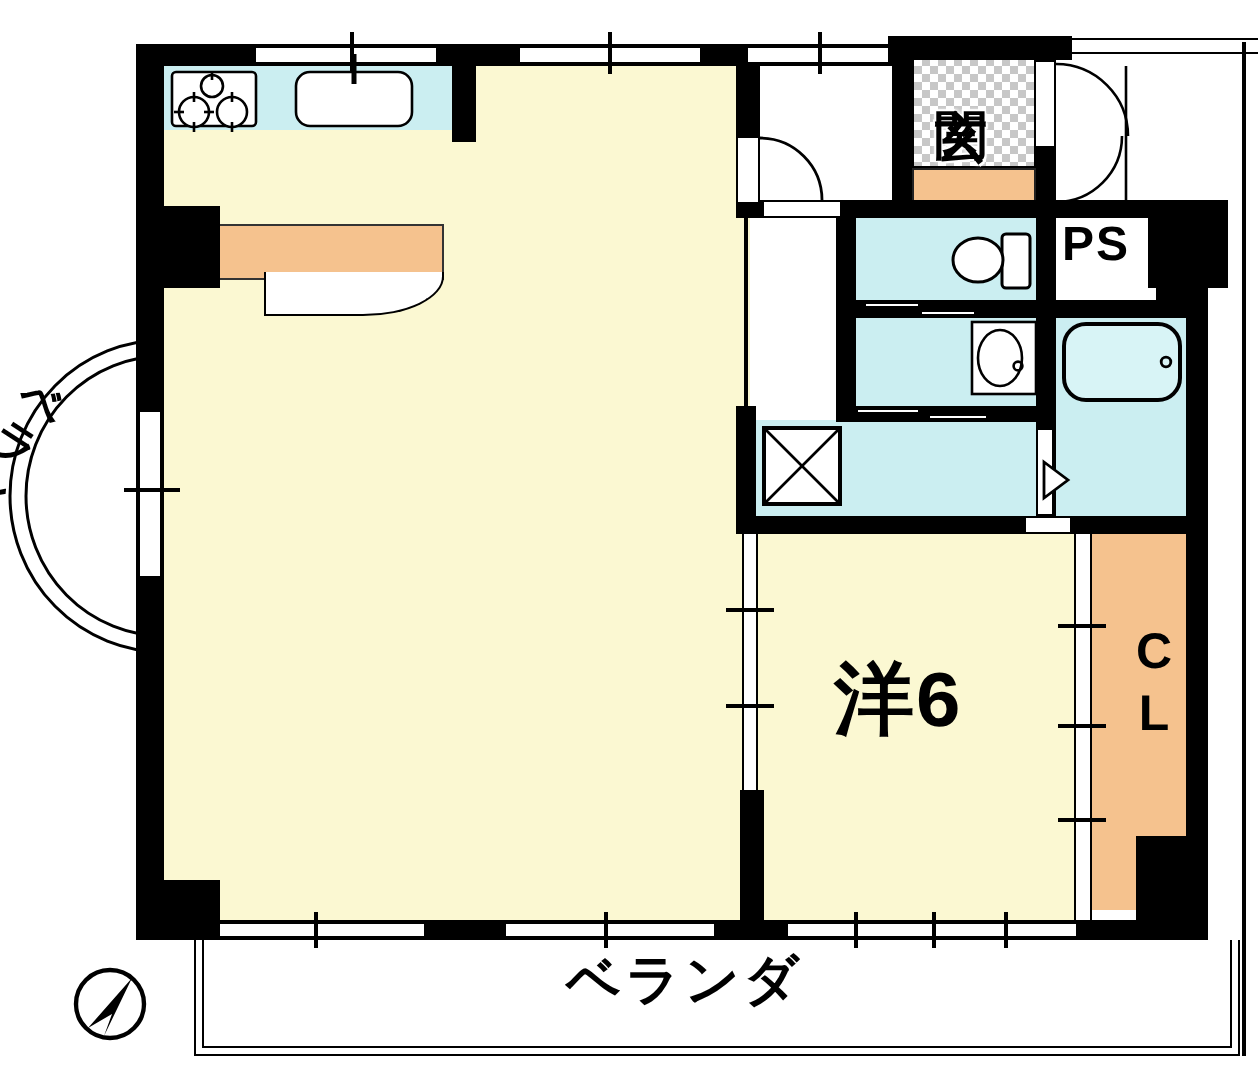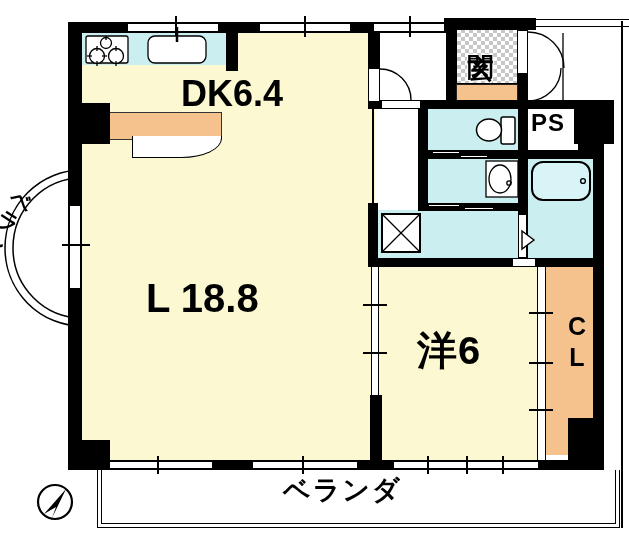--- a/index.html
+++ b/index.html
@@ -190,22 +190,20 @@
     <g>
       <polygon points="522,231 534,240 522,249" fill="#fff" stroke="#000" stroke-width="1.4"></polygon>
     </g>
 
     <g>
       <circle cx="55" cy="502" r="17" fill="#fff" stroke="#000" stroke-width="2.2"></circle>
       <polygon points="66,489 44,514 56,507 52,518" fill="#000"></polygon>
     </g>
   </svg>
 
-  <div class="lbl lbl-dk">DK6.4</div>
-  <div class="lbl lbl-l">L 18.8</div>
   <div class="lbl lbl-yo">洋6</div>
   <div class="lbl lbl-cl">CL</div>
   <div class="lbl lbl-genkan">玄関</div>
   <div class="lbl lbl-ps">PS</div>
   <div class="lbl lbl-vb">ベランダ</div>
   <div class="lbl lbl-vl">ベランダ</div>
 
 </div>
 
 </body></html>

